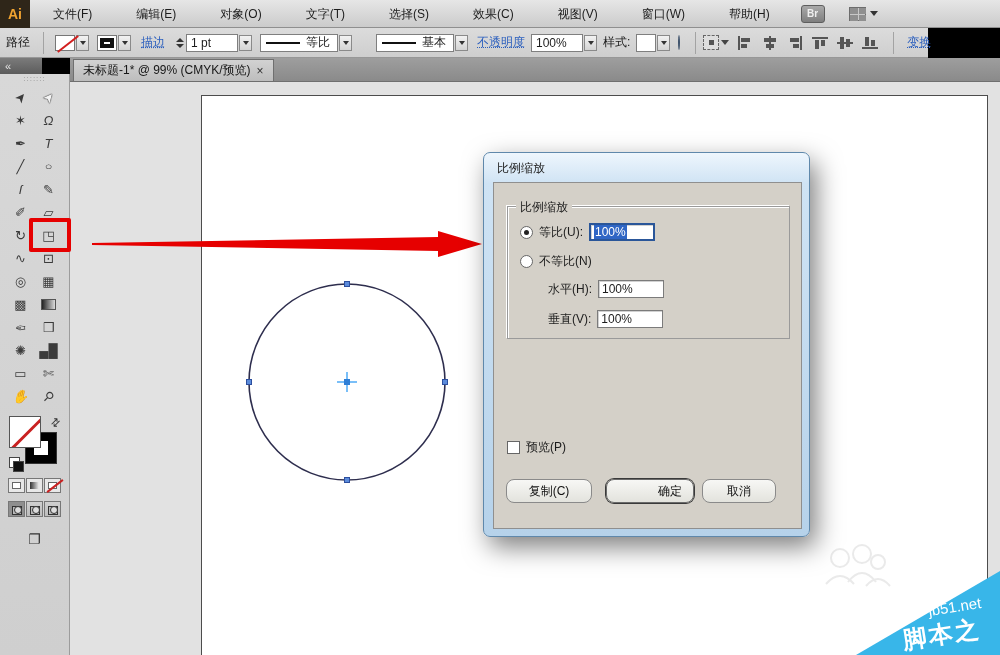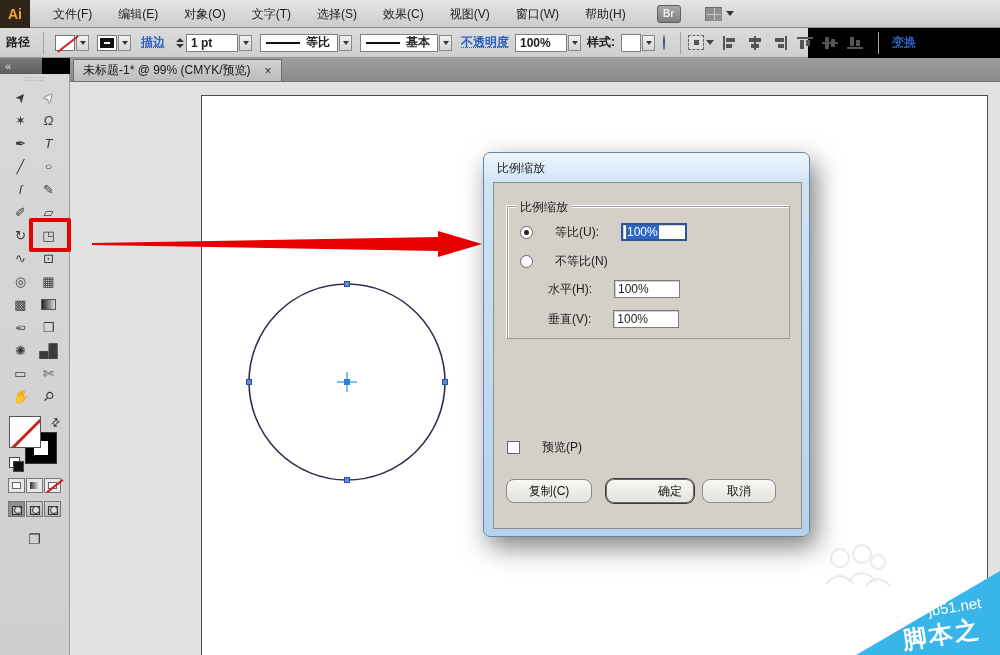--- a/index.html
+++ b/index.html
@@ -6,35 +6,35 @@
   html,body { width:1000px; height:655px; overflow:hidden;
     font-family:"Liberation Sans","DejaVu Sans",sans-serif; font-size:12px; color:#1c1c1c; }
   #stage { position:relative; width:1000px; height:655px; background:#000000; }
 
   
   #menu-bar { position:absolute; left:0; top:0; width:1000px; height:28px;
     background:linear-gradient(#e6e6e6,#cbcbcb); border-bottom:1px solid #8f8f8f;
     display:flex; align-items:center; }
   .ai-logo { width:30px; height:28px; background:#2f2619; color:#f0a330; font-weight:bold;
     font-size:14px; display:flex; align-items:center; justify-content:center; }
-  .menu-items { display:flex; margin-left:10px; }
+  .menu-items { display:flex; margin-left:10px;gap:18px; }
   .menu-item { padding:0 13px; line-height:28px; cursor:default; }
   .br-btn { margin-left:18px; width:24px; height:18px; border:1px solid #5e5e5e; border-radius:3px;
     background:linear-gradient(#a9a9a9,#7f7f7f); color:#efefef; font-size:10px; font-weight:bold;
     display:flex; align-items:center; justify-content:center; }
   .ws-switcher { margin-left:24px; display:flex; align-items:center; gap:4px; }
   .ws-grid { width:17px; height:14px; border:1px solid #6d6d6d; background:#c9c9c9;
     display:grid; grid-template-columns:8px 7px; grid-template-rows:6px 6px; gap:1px; padding:0; }
   .ws-grid i { background:#8f8f8f; }
   .caret-down { width:0; height:0; border-left:4px solid transparent; border-right:4px solid transparent; border-top:5px solid #333; }
 
   
-  #options-bar { position:absolute; left:0; top:28px; width:808px; height:30px;
+  #options-bar { position:absolute; left:0; top:28px; width:928px; height:30px;
     background:linear-gradient(#dcdcdc,#cecece); border-bottom:1px solid #979797;
-    display:flex; align-items:center; white-space:nowrap;font-weight:bold; }
+    display:flex; align-items:center; white-space:nowrap; }
   .ob-sep { width:1px; height:22px; background:#a3a3a3; margin:0 7px; flex:none; }
   .ob-label { margin:0 6px; }
   .link { color:#2b5fbe; text-decoration:underline; text-decoration-style:dotted; }
   .swatch-wrap { display:flex; align-items:center; margin:0 4px; }
   .swatch { width:20px; height:16px; background:#fff; border:1px solid #777; position:relative; }
   .swatch.none:before { content:''; position:absolute; left:-1px; top:7px; width:26px; height:2px;
     background:#d21f1f; transform:rotate(-38deg); }
   .swatch.stroke:before { content:''; position:absolute; inset:2px; border:4px solid #111; }
   .drop-btn { width:13px; height:16px; border:1px solid #8a8a8a; background:linear-gradient(#f2f2f2,#d4d4d4);
     display:flex; align-items:center; justify-content:center; margin-left:1px; }
@@ -55,21 +55,21 @@
   .align-icons { display:flex; gap:9px; margin:0 8px; }
   .align-icons svg { display:block; }
 
   
   #panel-collapse { position:absolute; left:0; top:58px; width:42px; height:16px;
     background:linear-gradient(#7b7b7b,#5c5c5c); color:#e4e4e4; font-size:11px;
     display:flex; align-items:center; padding-left:5px; }
   #tab-bar { position:absolute; left:70px; top:58px; width:930px; height:24px;
     background:linear-gradient(#9e9e9e,#8a8a8a); border-bottom:1px solid #6f6f6f; display:flex; align-items:flex-end; }
   .doc-tab { height:22px; margin-left:3px; background:linear-gradient(#d2d2d2,#bdbdbd);
-    border:1px solid #6f6f6f; border-bottom:none; display:flex; align-items:center; gap:14px;
+    border:1px solid #6f6f6f; border-bottom:none; display:flex; align-items:center; gap:6px;
     padding:0 9px; color:#161616; }
   .tab-close { color:#333; font-size:12px; }
 
   
   #tool-panel { position:absolute; left:0; top:74px; width:70px; height:581px;
     background:linear-gradient(#d8d8d8,#cfcfcf); border-right:1px solid #9c9c9c; }
   .drag-dots { text-align:center; color:#909090; font-size:8px; letter-spacing:1px; height:12px; line-height:10px; }
   #tools-grid { display:grid; grid-template-columns:28px 28px; justify-content:center; }
   .tool { height:23px; display:flex; align-items:center; justify-content:center;
     font-size:13px; color:#3b3b3b; position:relative; }
@@ -139,21 +139,21 @@
   .group-legend { position:absolute; left:8px; top:-8px; background:#d4d0c8; padding:0 4px; }
   #group-scale { top:23px; height:133px; }
   #group-options { top:170px; height:68px; }
   .radio { width:13px; height:13px; border-radius:50%; background:#fff; border:1px solid #666;
     display:inline-block; position:relative; flex:none; }
   .radio.checked:after { content:''; position:absolute; left:3px; top:3px; width:5px; height:5px;
     border-radius:50%; background:#222; }
   .checkbox { width:13px; height:13px; background:#fff; border:1px solid #666; display:inline-block;
     position:relative; flex:none; font-size:11px; line-height:11px; text-align:center; color:#8f8f8f; }
   .checkbox.disabled { background:#d4d0c8; border-color:#9a9a9a; }
-  .drow { position:absolute; display:flex; align-items:center; gap:22px; }
+  .drow { position:absolute; display:flex; align-items:center; gap:6px; }
   .dfield { width:66px; height:18px; background:#fff; border:1px solid #7b7b7b;
     box-shadow:inset 1px 1px 0 rgba(0,0,0,.18); display:flex; align-items:center; padding:0 3px; }
   .dfield.focused { border:2px solid #2a5699; }
   .sel-text { background:#2f66c5; color:#fff; padding:0 1px; }
   .disabled-label { color:#9b9b9b; }
   .dbtn { position:absolute; height:24px; background:linear-gradient(#f7f7f5,#e3e3dd);
     border:1px solid #8a8a8a; border-radius:8px; display:flex; align-items:center; justify-content:center; color:#111; }
   .dbtn.default { box-shadow:0 0 0 1px #3a3a3a; border-color:#6a6a6a;padding-left:40px; }
   #btn-copy { left:12px; top:296px; width:86px; }
   #btn-ok { left:112px; top:296px; width:88px; }
@@ -218,21 +218,21 @@
     </span>
     <span class="combo" style="margin-left:8px">
       <span class="profile-box">
         <i class="profile-line"></i>
         <span>等比</span>
       </span>
       <span class="drop-btn">
           <i class="caret-down"></i>
         </span>
     </span>
-    <span class="combo" style="margin-left:8px">
+    <span class="combo" style="margin-left:24px">
       <span class="profile-box">
         <i class="profile-line"></i>
         <span>基本</span>
       </span>
       <span class="drop-btn">
           <i class="caret-down"></i>
         </span>
     </span>
     <span class="ob-label link" style="margin-left:9px">不透明度</span>
     <span class="combo">

